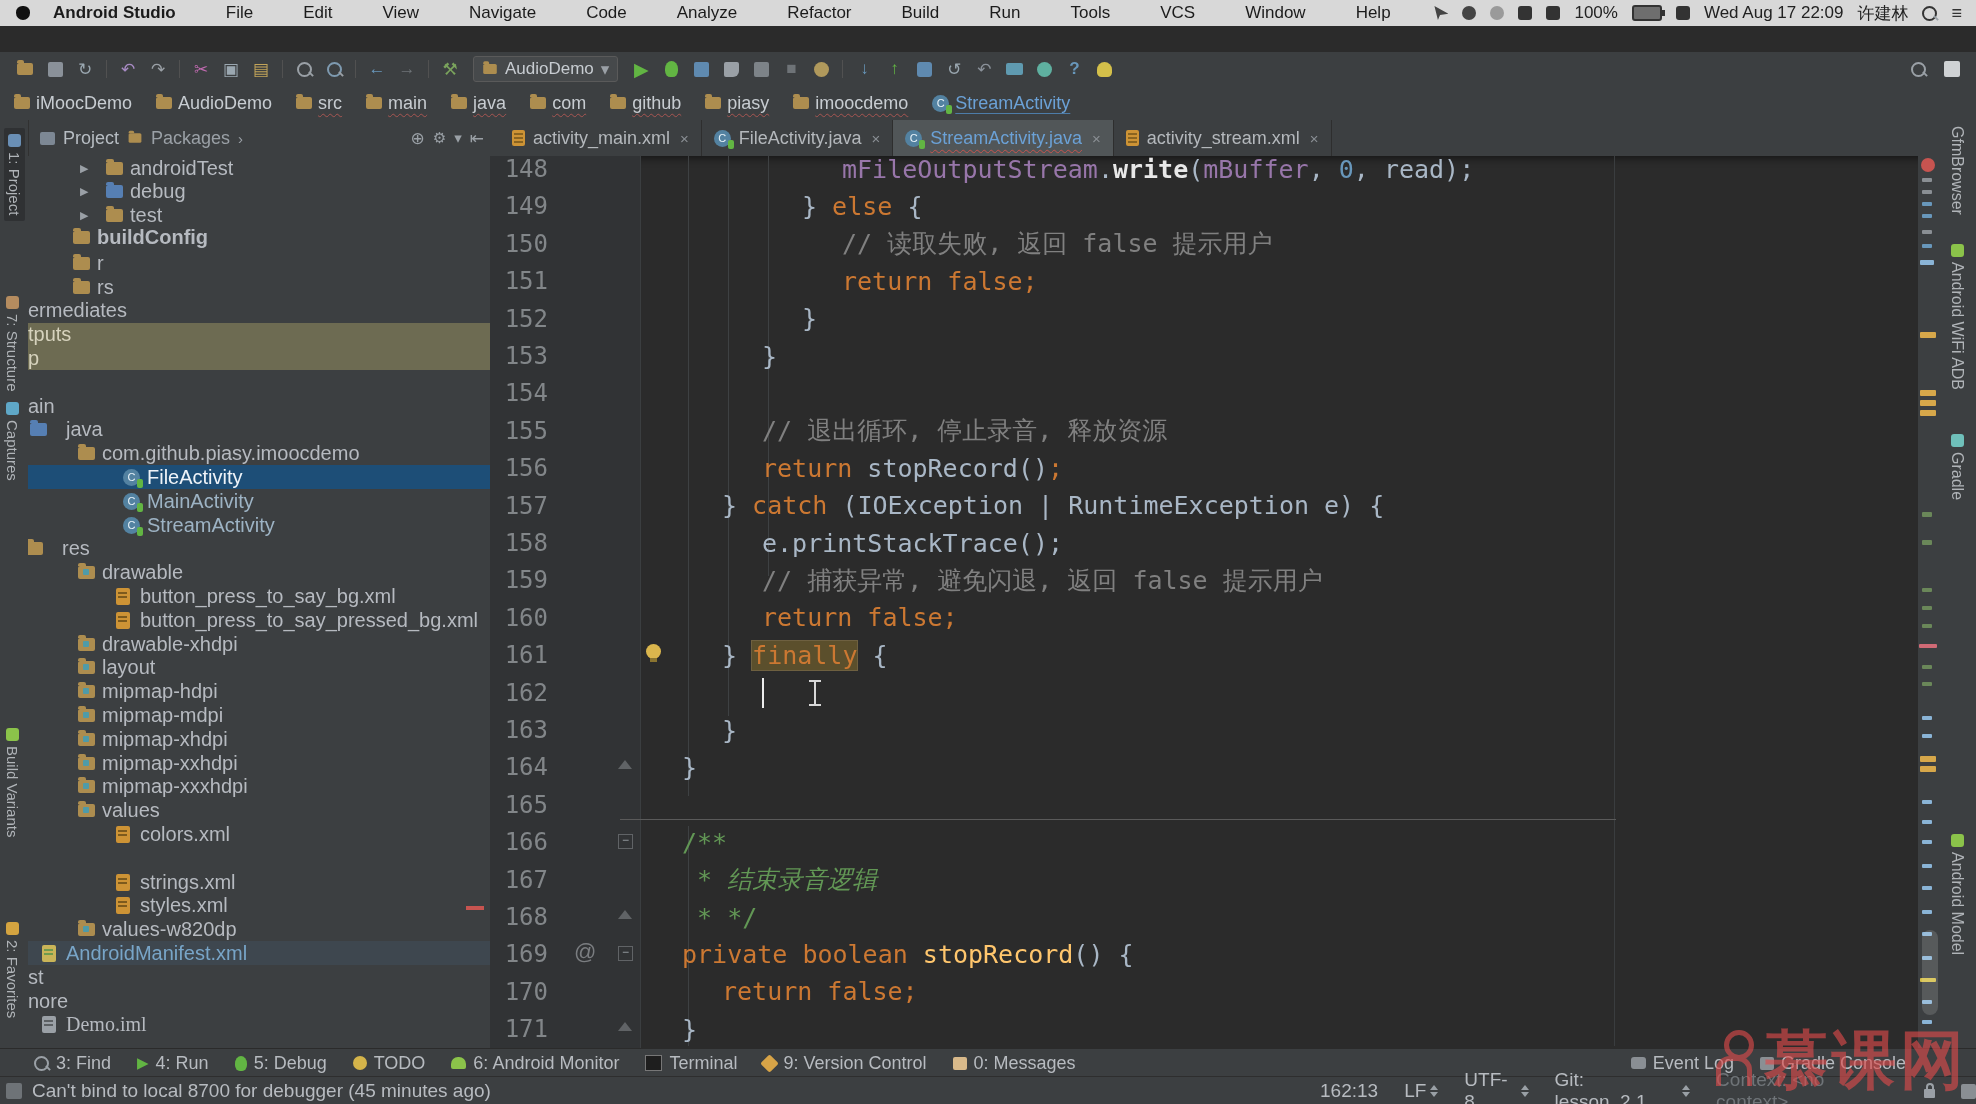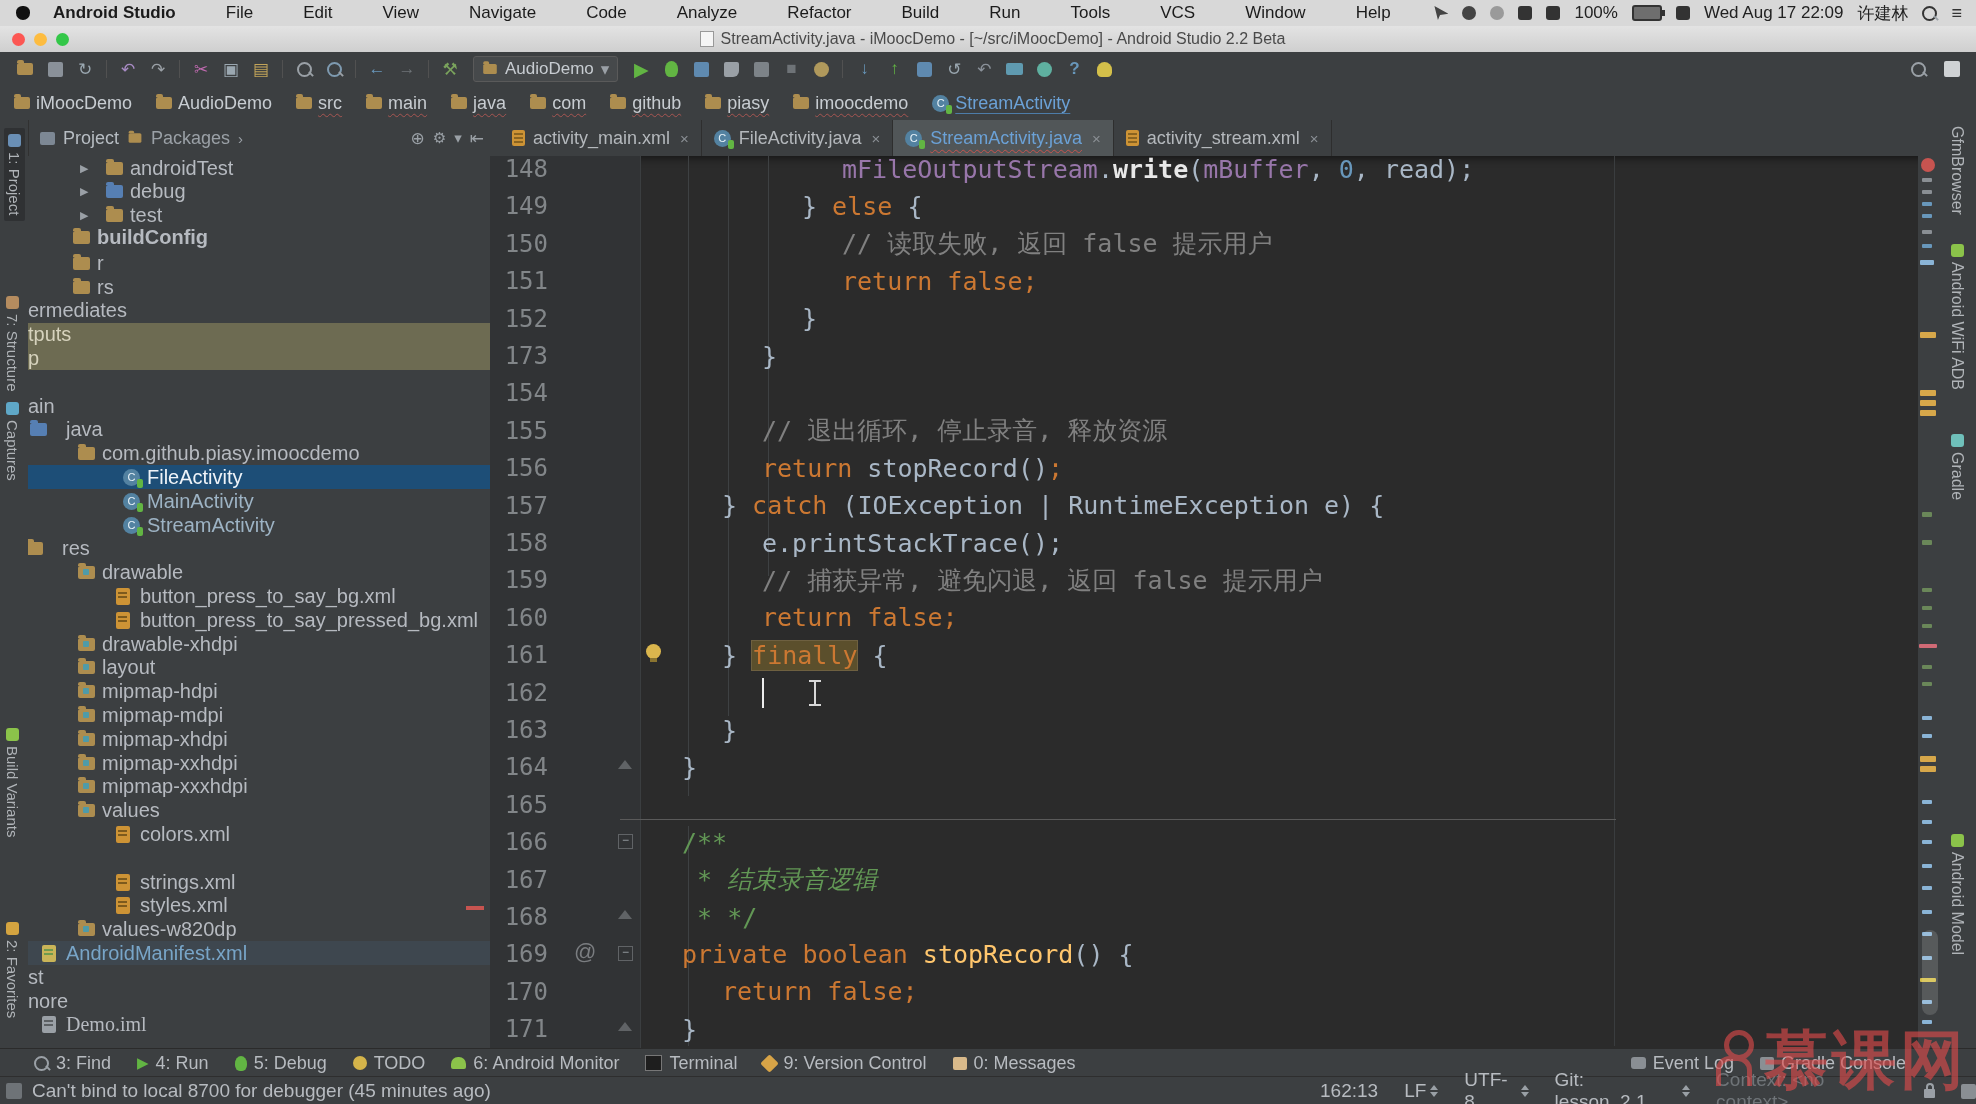--- a/index.html
+++ b/index.html
@@ -177,30 +177,20 @@
       <span>100%</span>
       <span class="battery"></span>
       <span class="sic square"></span>
       <span>Wed Aug 17  22:09</span>
       <span>许建林</span>
       <span class="magn" style="border-color:#333;"></span>
       <span style="font-size:18px;color:#333;">≡</span>
     </span>
   </div>
 
-  <div id="titlebar">
-    <span class="tl r"></span>
-    <span class="tl y"></span>
-    <span class="tl g"></span>
-    <span id="wintitle">
-      <span class="doc-ic"></span>
-      <span>StreamActivity.java - iMoocDemo - [~/src/iMoocDemo] - Android Studio 2.2 Beta</span>
-    </span>
-    <span style="width:60px;"></span>
-  </div>
 
   <div id="toolbar">
     <span style="width:10px;"></span>
     <span class="tbi">
         <span class="fold-ic"></span>
       </span>
     <span class="tbi">
         <span class="sq" style="background:#8a9199;"></span>
       </span>
     <span class="tbi" style="color:#9aa7b0;">↻</span>
@@ -553,21 +543,21 @@
         </div>
         <div class="crow" style="top: 106.2px;">
           <span class="ln">151</span>
           <span class="ctext" style="left: 352px;"><span class="tk-kw">return false;</span></span>
         </div>
         <div class="crow" style="top: 143.6px;">
           <span class="ln">152</span>
           <span class="ctext" style="left: 312px;"><span class="tk-plain">}</span></span>
         </div>
         <div class="crow" style="top: 181px;">
-          <span class="ln">173</span>
+          <span class="ln">153</span>
           <span class="ctext" style="left: 272px;"><span class="tk-plain">}</span></span>
         </div>
         <div class="crow" style="top: 218.4px;">
           <span class="ln">154</span>
           <span class="ctext" style="left: 152px;"></span>
         </div>
         <div class="crow" style="top: 255.8px;">
           <span class="ln">155</span>
           <span class="ctext" style="left: 272px;"><span class="tk-cmt">// 退出循环, 停止录音, 释放资源</span></span>
         </div>

